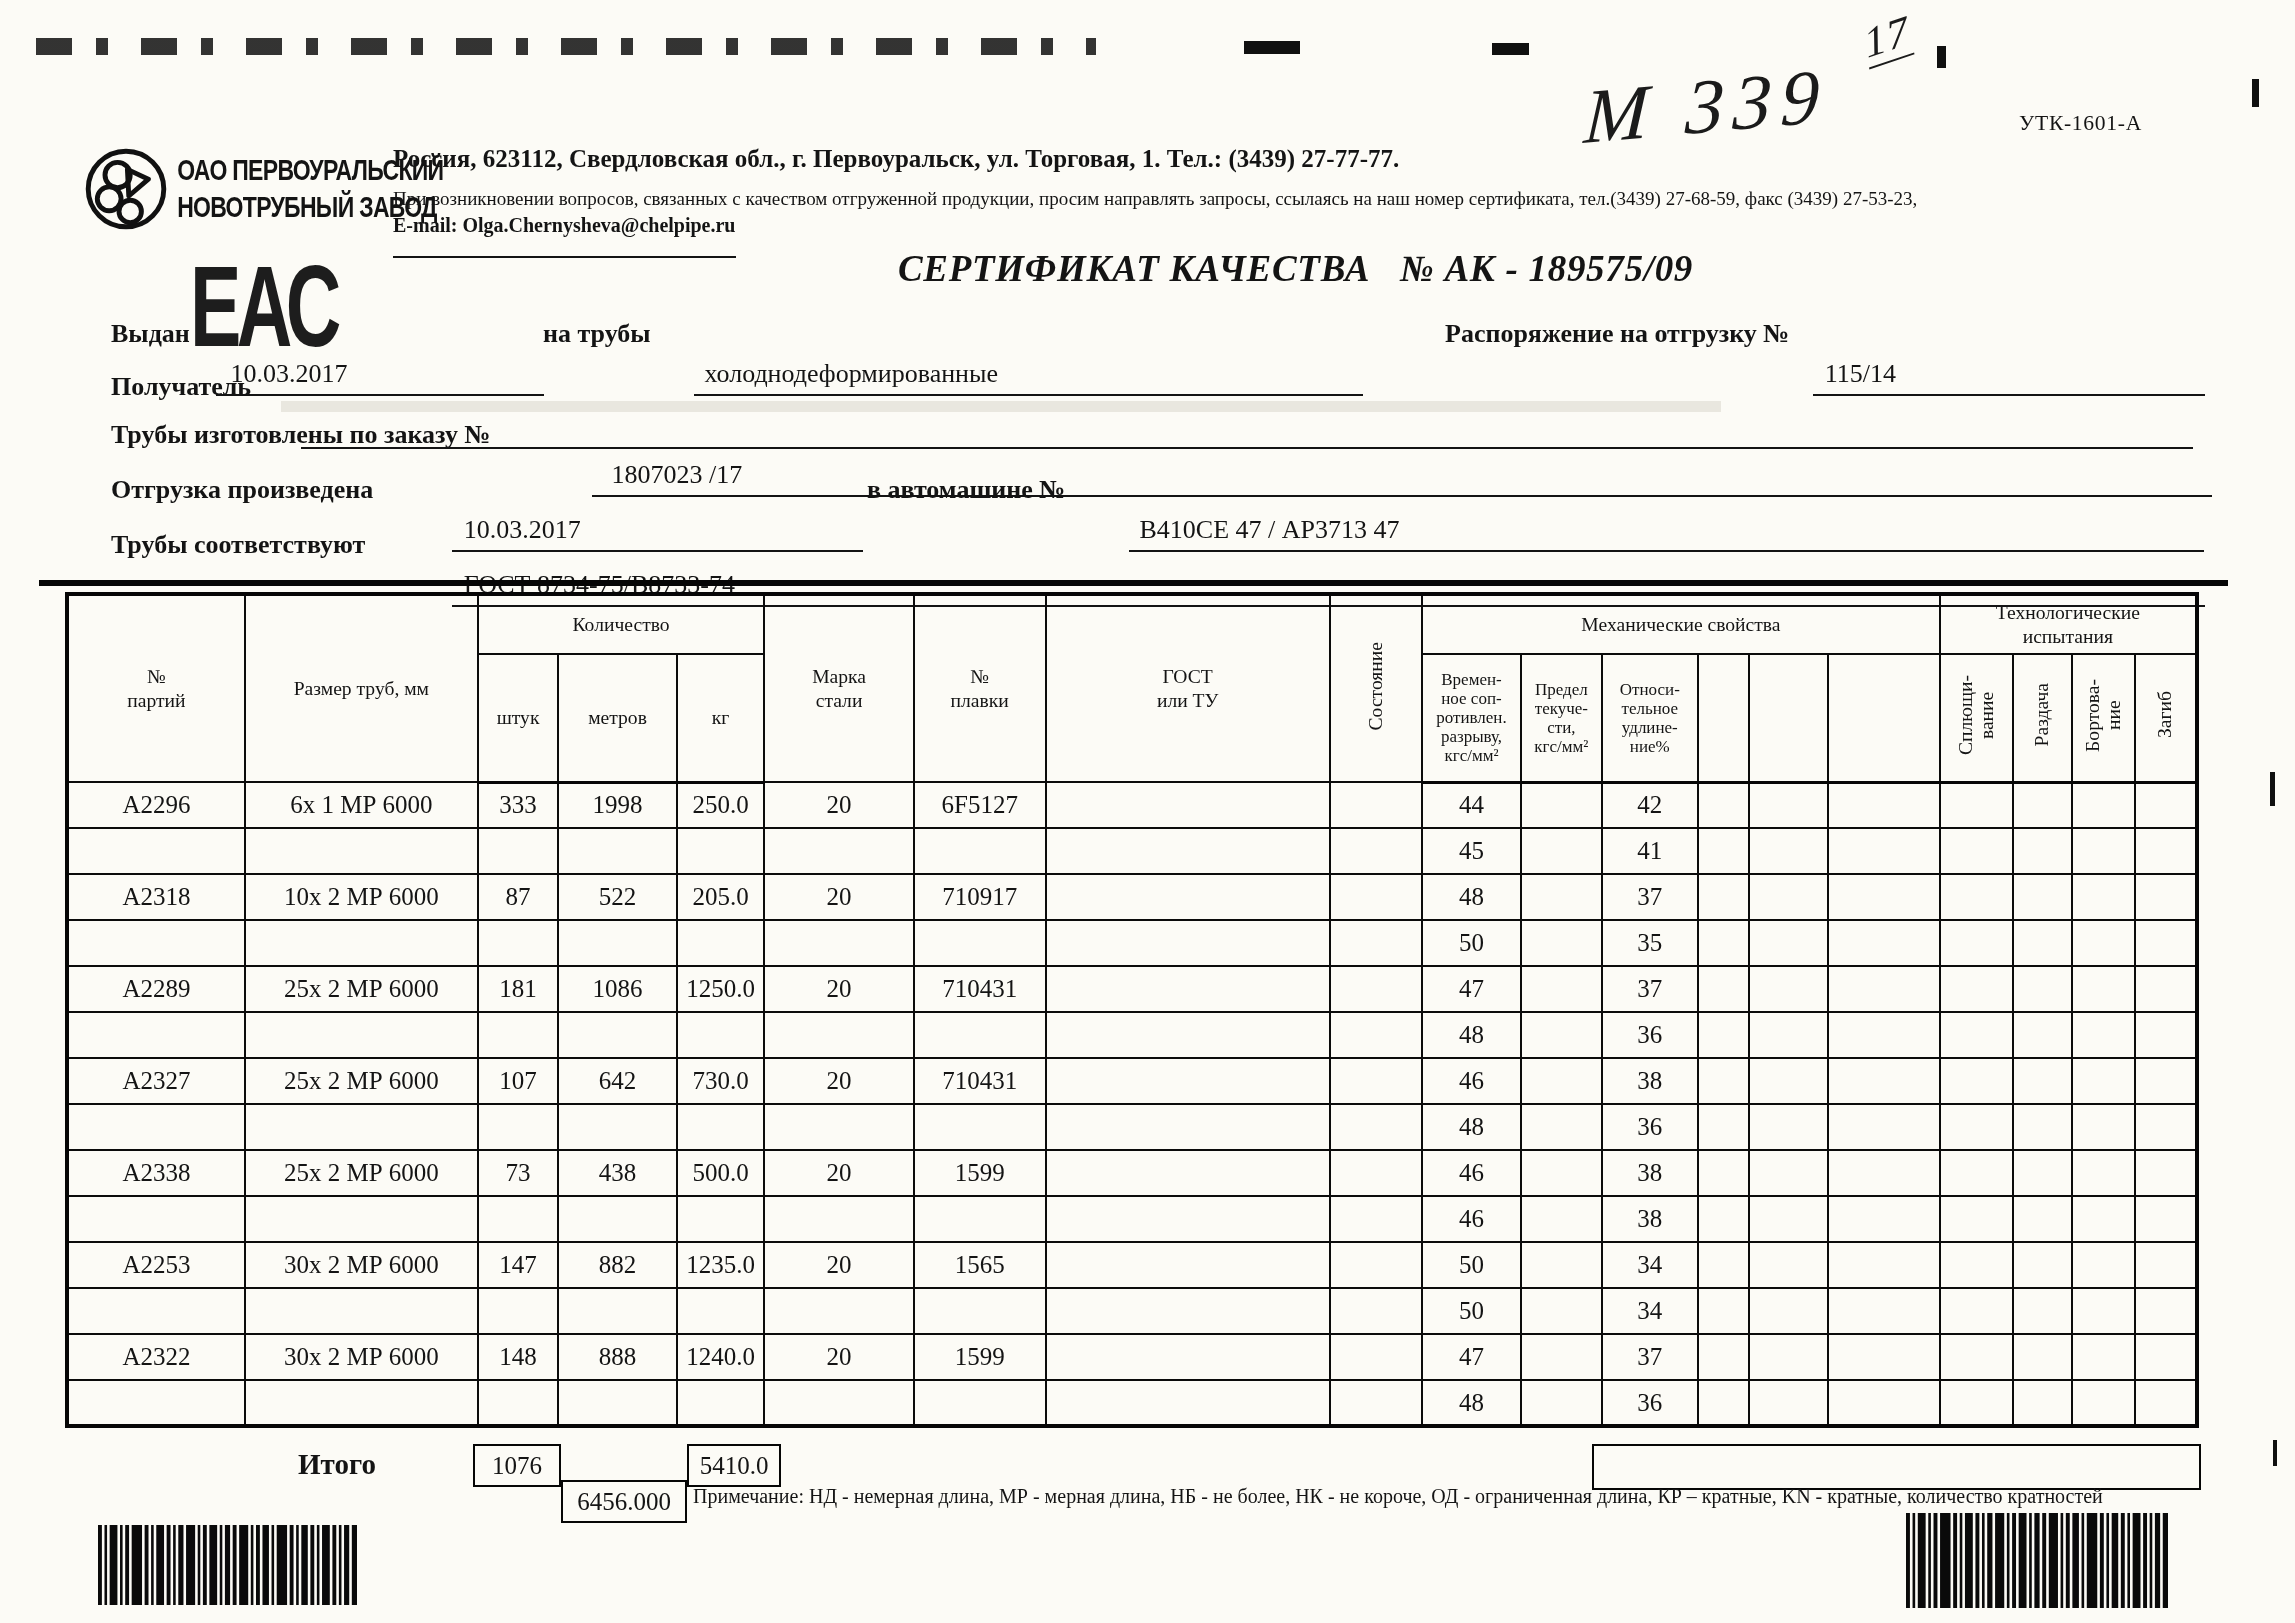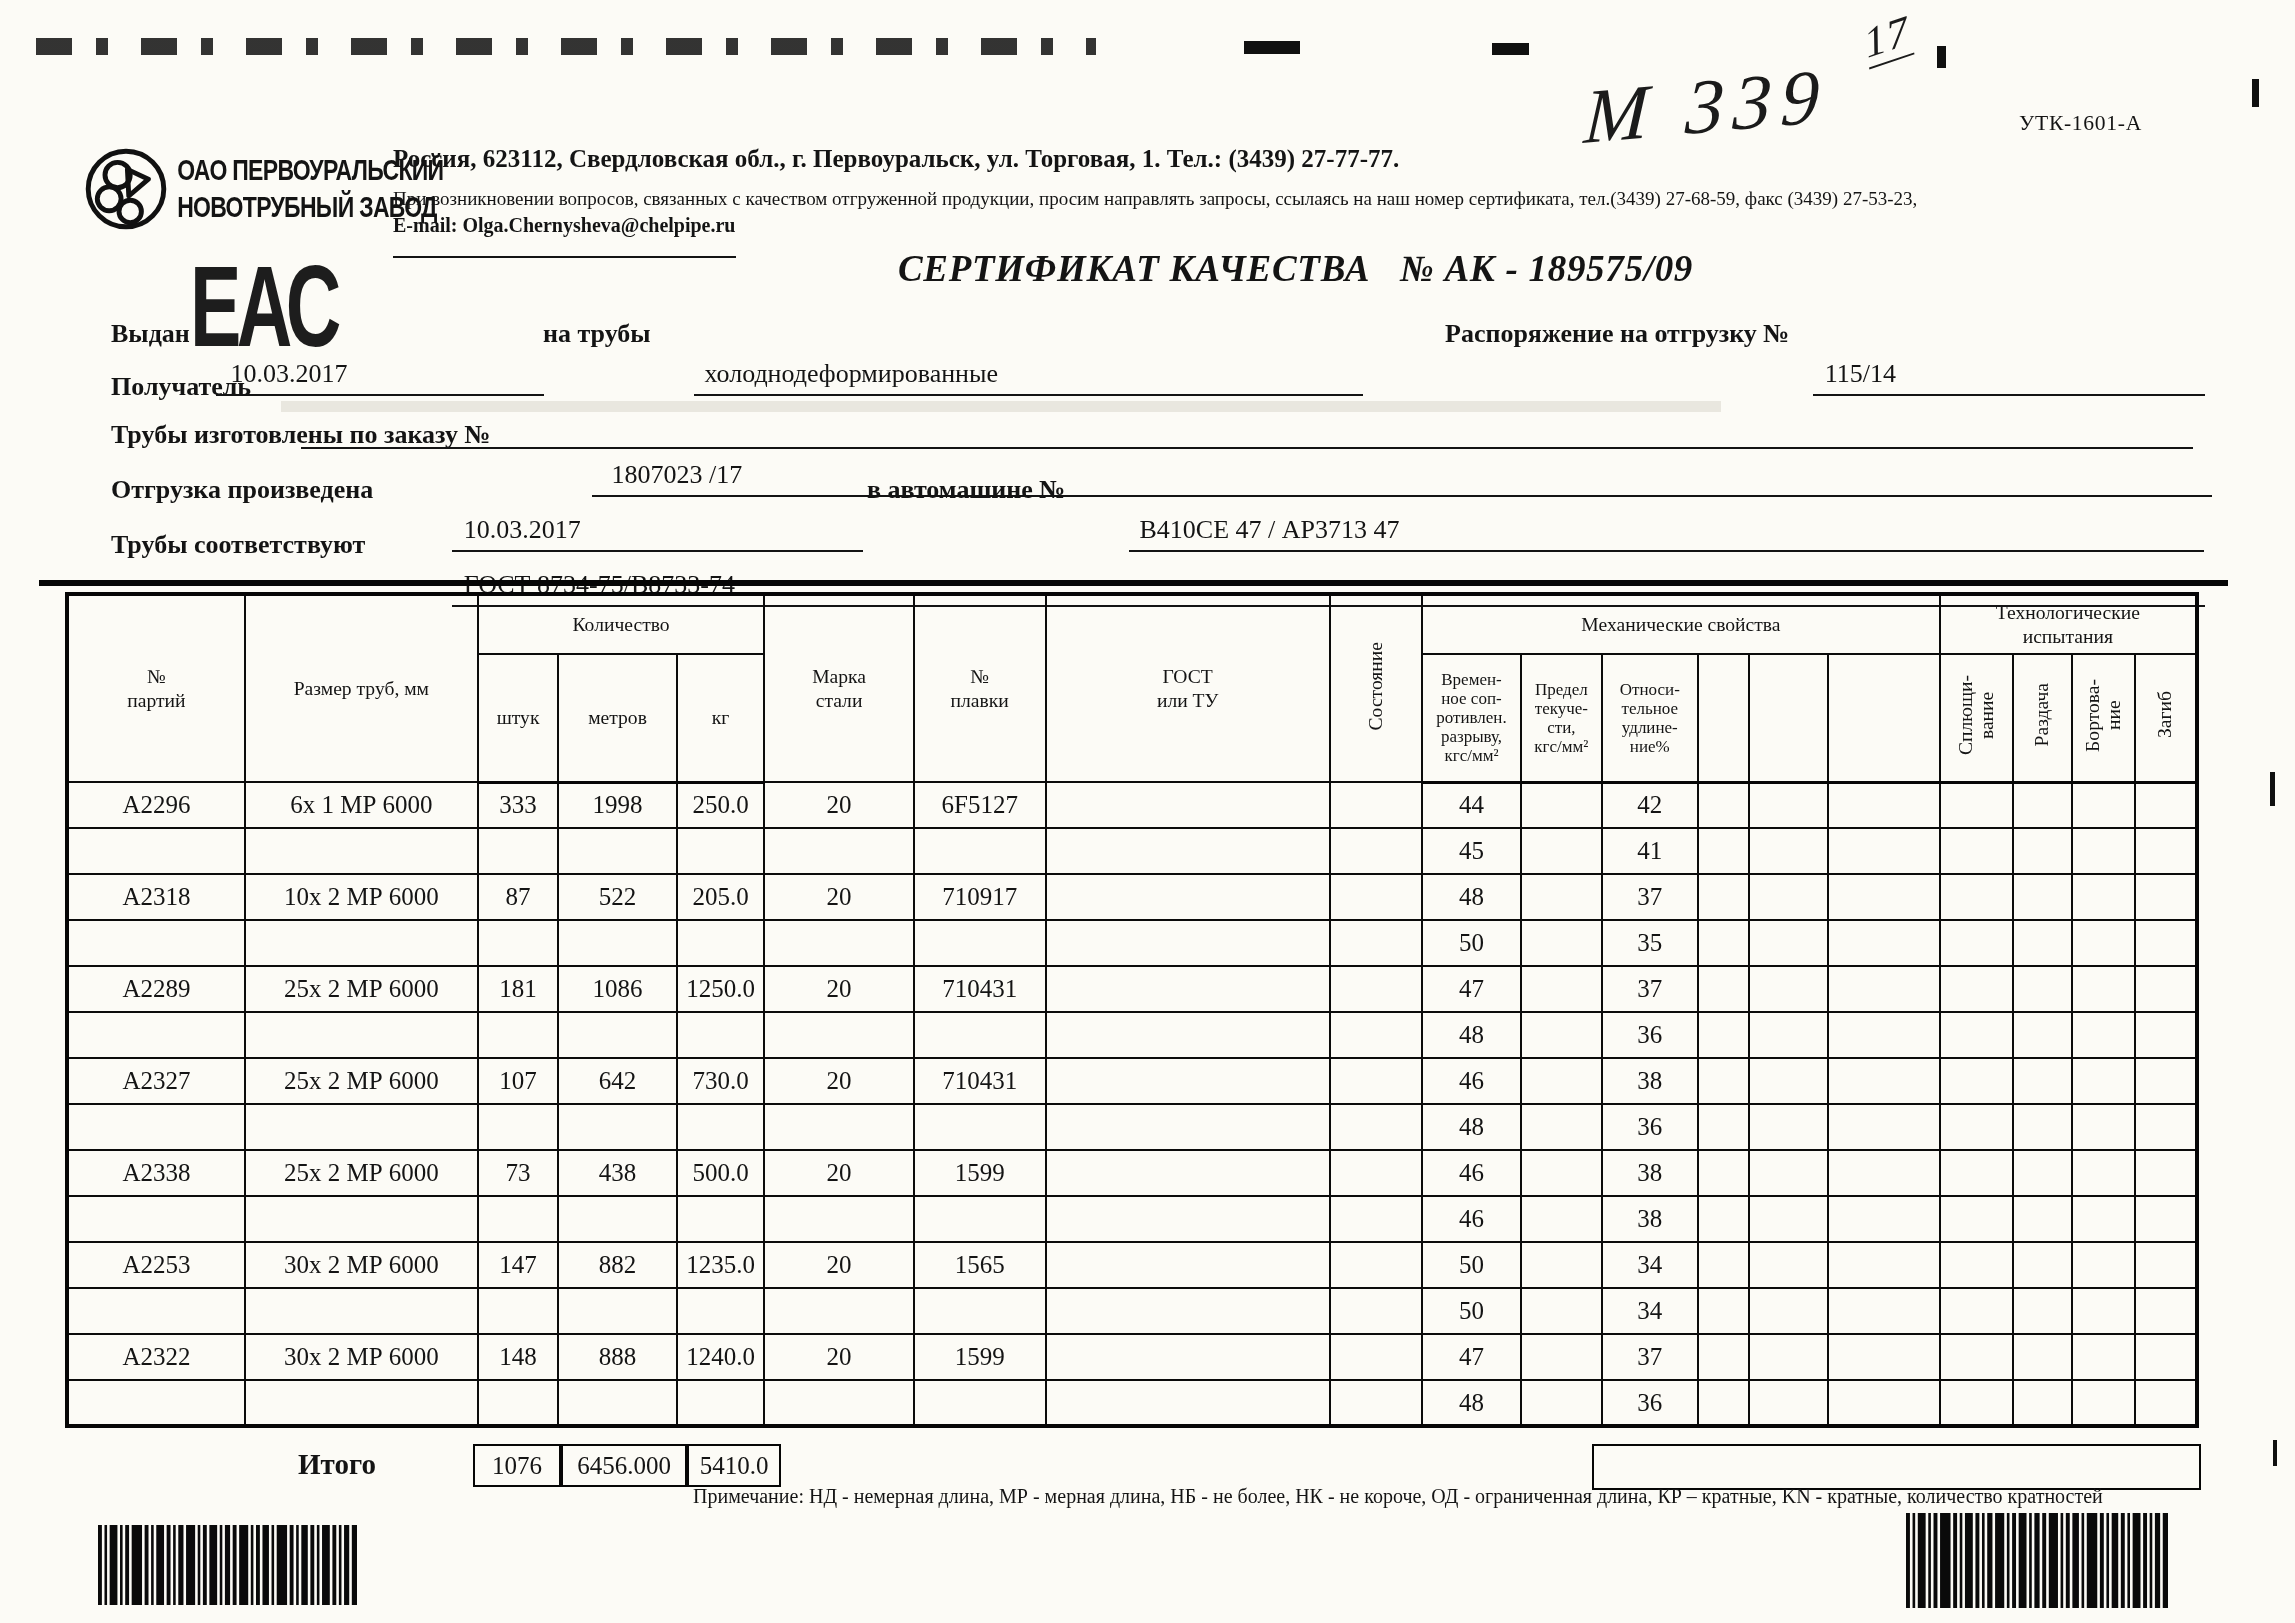--- a/index.html
+++ b/index.html
@@ -66,21 +66,21 @@
   .vert span{writing-mode:vertical-rl;transform:rotate(180deg);white-space:pre-line;display:inline-block;line-height:1.05;}
   tbody.body-rows tr{height:46px;}
   tbody.body-rows td{font-size:25px;}
 
   
   .totals-label{top:1448px;left:216px;width:242px;text-align:center;font-size:29px;font-weight:bold;}
   .totals-cells{top:1444px;left:473px;display:flex;}
   .totals-cells .tc{border:2.6px solid #060606;border-left-width:2px;height:39px;line-height:39px;
     text-align:center;font-size:25px;background:#fcfbf6;}
   .tc1{width:84px;border-left-width:2.6px !important;}
-  .tc2{width:122px;}
+  .tc2{width:122px;margin-top:36px;}
   .tc3{width:90px;}
   .br-box{top:1444px;left:1592px;width:605px;height:42px;border:2.6px solid #060606;}
 
   .footnote{top:1485px;left:693px;font-size:20px;white-space:nowrap;}
 
   .barcode{display:block;}
 </style>
 </head>
 <body>
 

